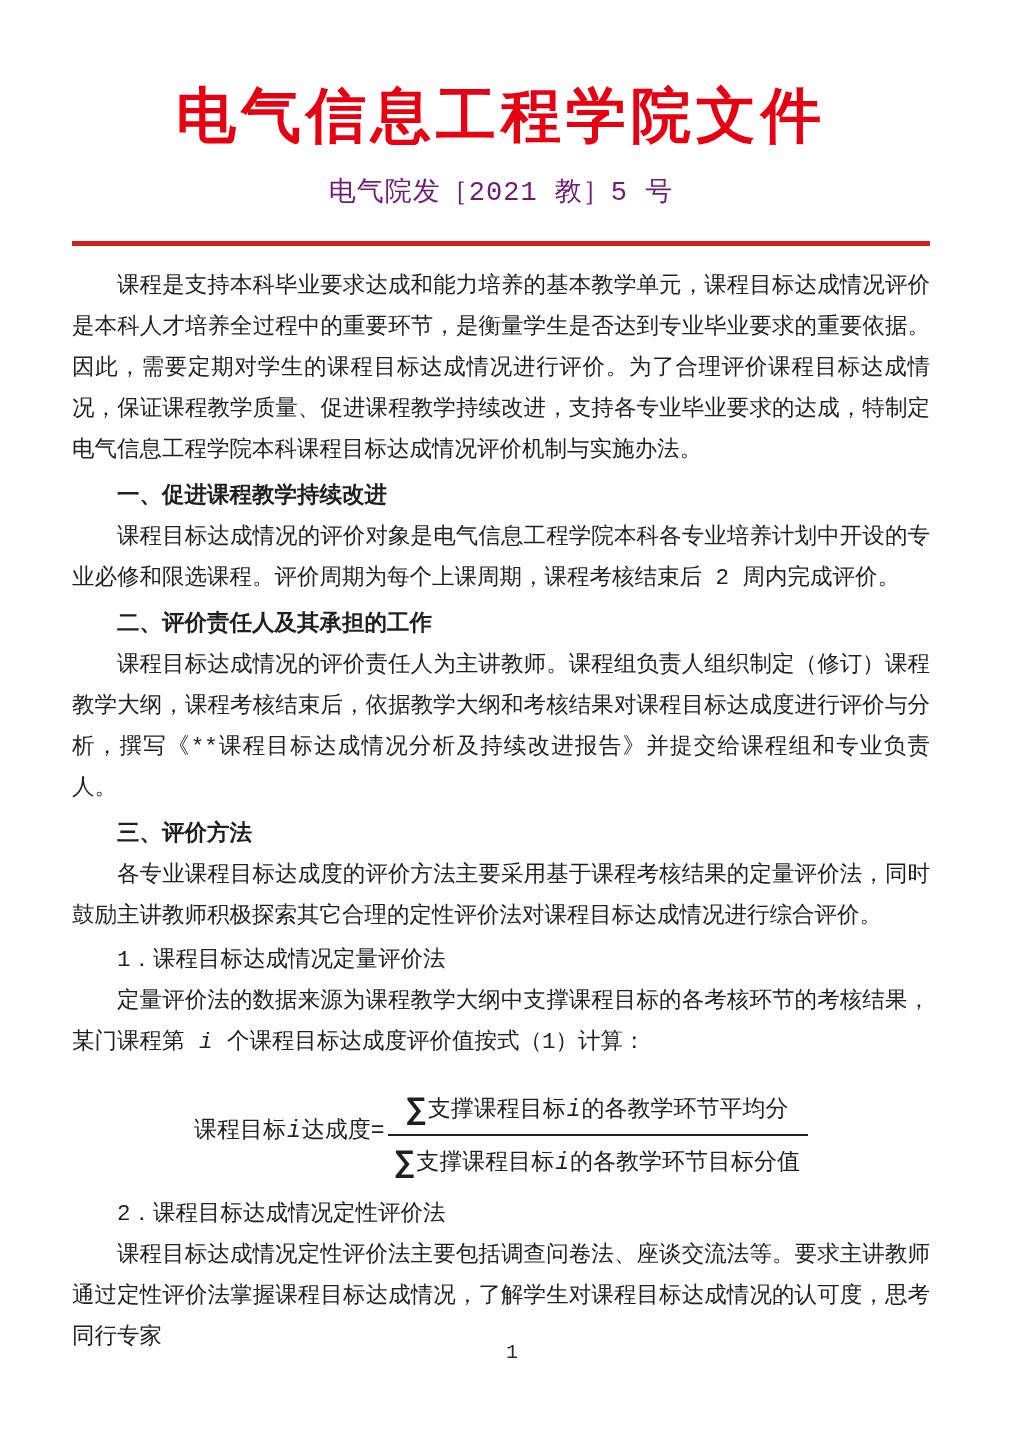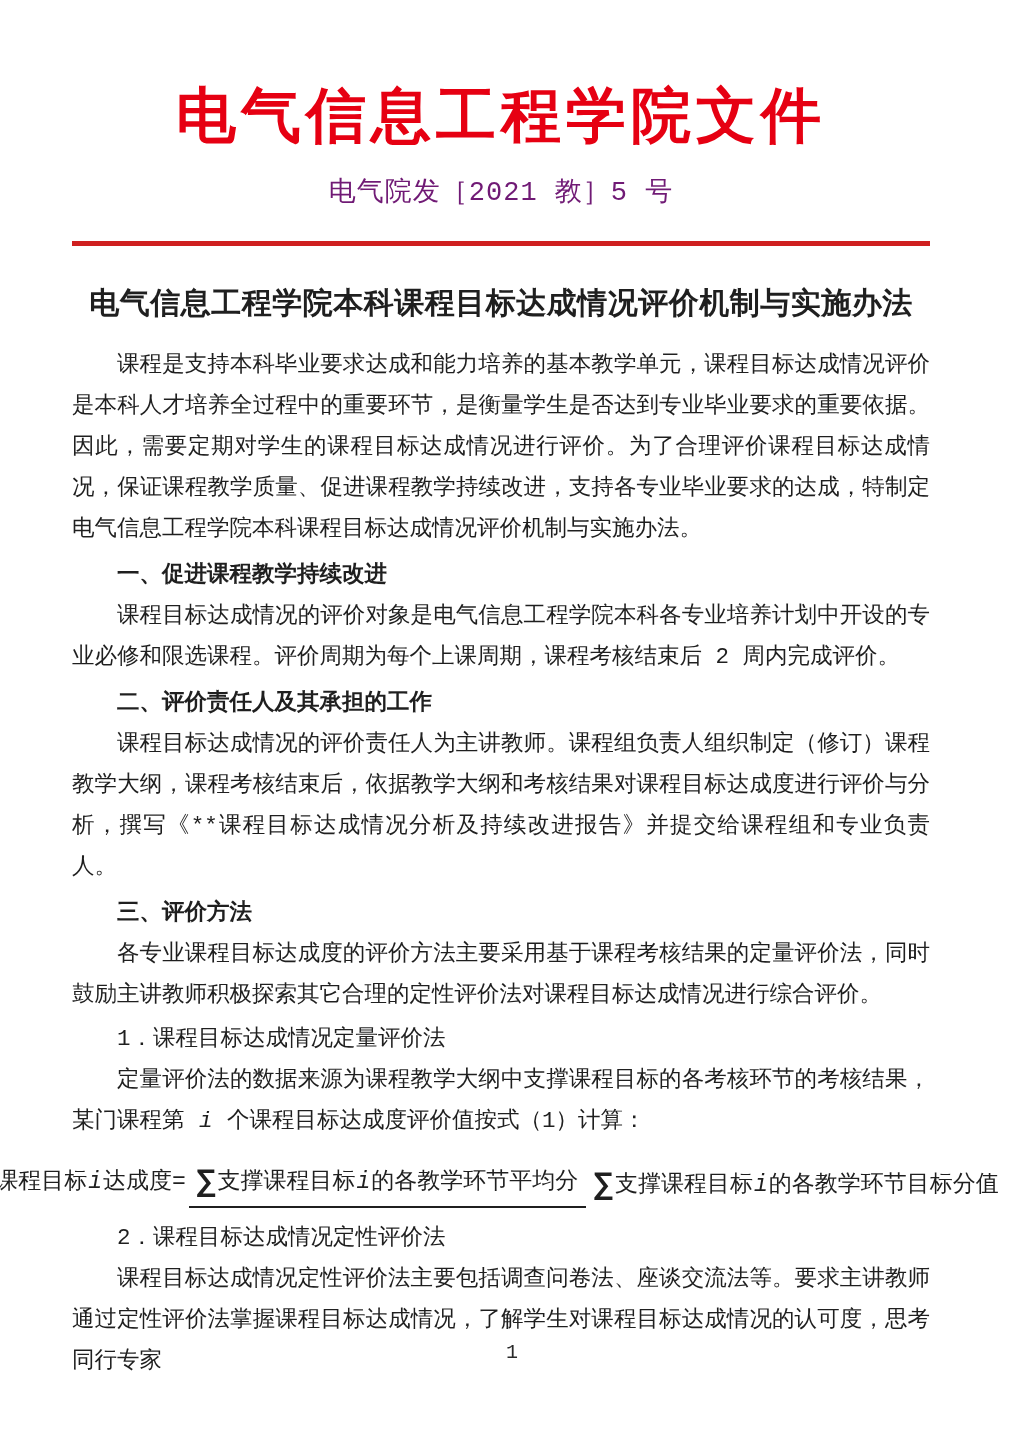--- a/index.html
+++ b/index.html
@@ -74,21 +74,23 @@
     font-size: 23px;
     line-height: 1.45;
     text-align: center;
   }
   .formula .lhs {
     white-space: nowrap;
     margin-right: 3px;
   }
   .frac {
     display: inline-flex;
+    flex-direction: column;
     vertical-align: middle;
+    margin-top: 7px;
   }
   .frac .num {
     border-bottom: 2px solid #1f1f1f;
     padding: 0 8px 3px 8px;
     white-space: nowrap;
   }
   .frac .den {
     padding: 3px 8px 0 8px;
     white-space: nowrap;
   }
@@ -118,21 +120,20 @@
 
 <div class="page">
 
   <header>
     <div class="org-title">电气信息工程学院文件</div>
     <div class="doc-number">电气院发［2021 教］5 号</div>
     <div class="red-rule"></div>
   </header>
 
   <main>
-    <h1 class="doc-title">电气信息工程学院本科课程目标达成情况评价机制与实施办法</h1>
 
     <div class="body-text">
       <p class="para">课程是支持本科毕业要求达成和能力培养的基本教学单元，课程目标达成情况评价是本科人才培养全过程中的重要环节，是衡量学生是否达到专业毕业要求的重要依据。因此，需要定期对学生的课程目标达成情况进行评价。为了合理评价课程目标达成情况，保证课程教学质量、促进课程教学持续改进，支持各专业毕业要求的达成，特制定电气信息工程学院本科课程目标达成情况评价机制与实施办法。</p>
 
       <p class="para h2">一、促进课程教学持续改进</p>
       <p class="para">课程目标达成情况的评价对象是电气信息工程学院本科各专业培养计划中开设的专业必修和限选课程。评价周期为每个上课周期，课程考核结束后 2 周内完成评价。</p>
 
       <p class="para h2">二、评价责任人及其承担的工作</p>
       <p class="para">课程目标达成情况的评价责任人为主讲教师。课程组负责人组织制定（修订）课程教学大纲，课程考核结束后，依据教学大纲和考核结果对课程目标达成度进行评价与分析，撰写《**课程目标达成情况分析及持续改进报告》并提交给课程组和专业负责人。</p>
 

